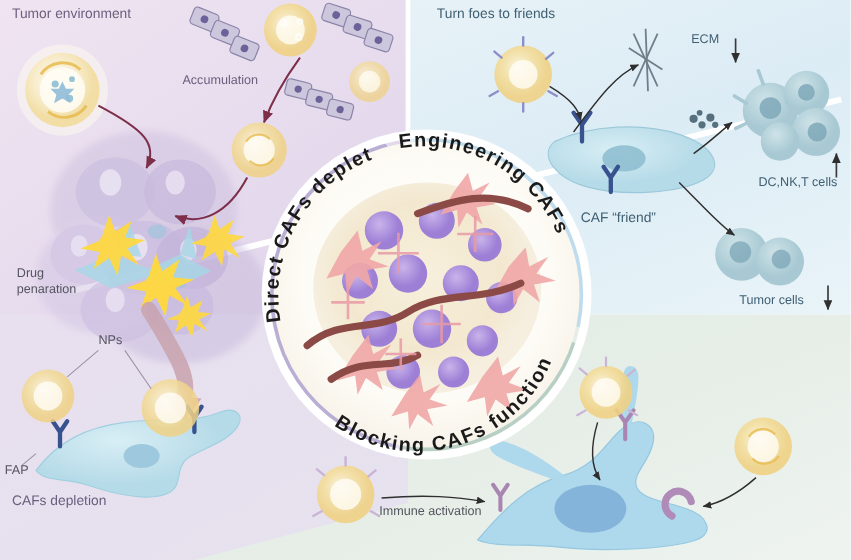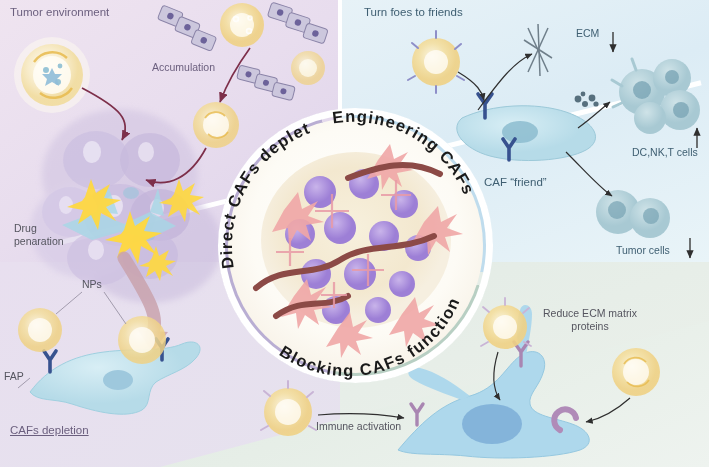--- a/index.html
+++ b/index.html
@@ -448,26 +448,24 @@
     <text class="arc-txt" id="t-green">
       <textPath href="#p-green" startOffset="4%">Blocking  CAFs  function</textPath>
     </text>
   </svg>
 
   <div class="lbl lbl-sec lbl-purple" style="left:10px;top:6px;">Tumor environment</div>
   <div class="lbl lbl-purple" style="left:152px;top:61px;">Accumulation</div>
   <div class="lbl lbl-grey" style="left:14px;top:222px;">Drug
 penaration</div>
   <div class="lbl lbl-grey" style="left:82px;top:278px;">NPs</div>
-  <div class="lbl lbl-grey" style="left:4px;top:370px;">FAP</div>
-  <div class="lbl lbl-sec lbl-purple" style="left:10px;top:424px;text-decoration:underline;">CAFs depletion</div>
+  <div class="lbl lbl-grey" style="left:4px;top:386px;">FAP</div>
+  <div class="lbl lbl-sec lbl-purple" style="left:10px;top:412px;">CAFs depletion</div>
 
   <div class="lbl lbl-sec lbl-blue" style="left:364px;top:6px;">Turn foes to friends</div>
   <div class="lbl lbl-blue" style="left:576px;top:27px;">ECM</div>
   <div class="lbl lbl-blue" style="left:632px;top:123px;margin-top:23px;">DC,NK,T cells</div>
   <div class="lbl lbl-blue" style="left:616px;top:244px;">Tumor cells</div>
   <div class="lbl lbl-blue lbl-sec" style="left:484px;top:176px;">CAF “friend”</div>
 
   <div class="lbl lbl-grey" style="left:316px;top:420px;">Immune activation</div>
-  <div class="lbl lbl-grey lbl-c" style="left:530px;top:307px;width:120px;">Reduce ECM matrix
-proteins</div>
 
 </div>
 
 </body></html>

